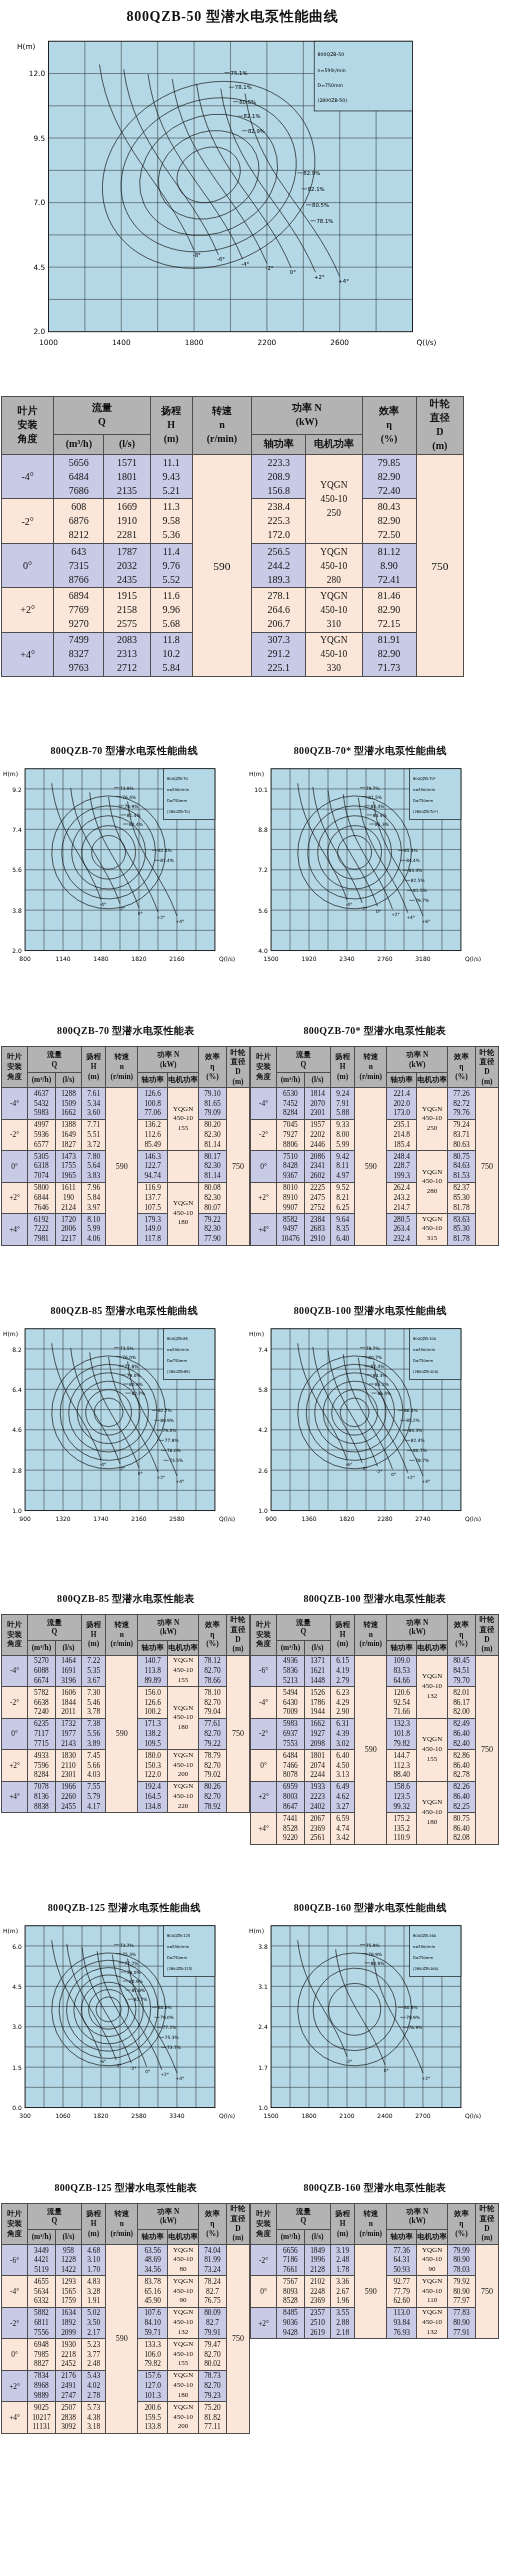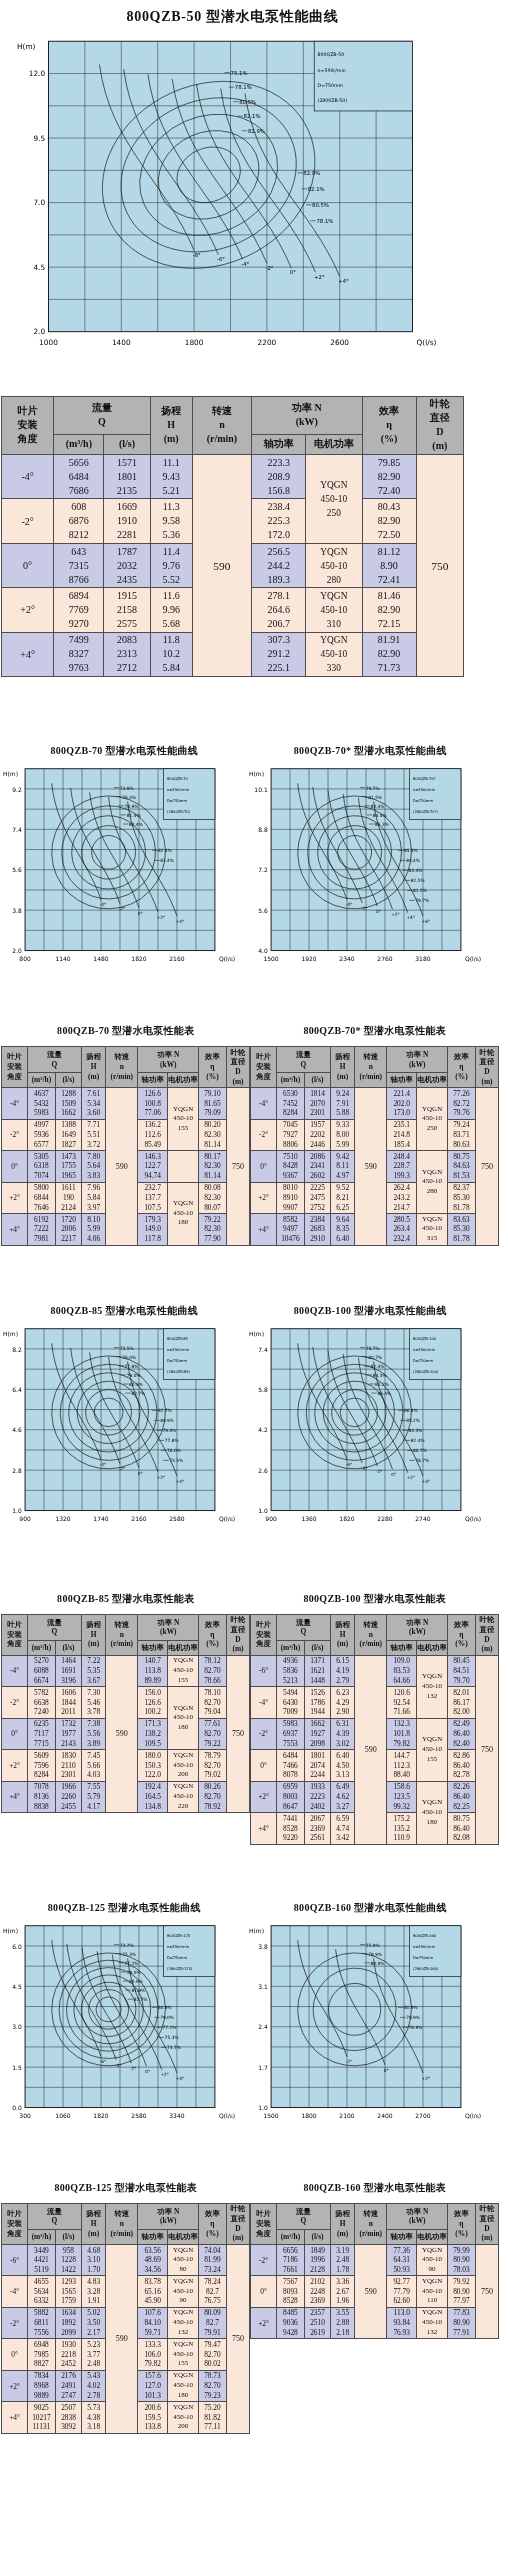--- a/index.html
+++ b/index.html
@@ -684,21 +684,21 @@
                   <div class="ln">1611</div>
                   <div class="ln">190</div>
                   <div class="ln">2124</div>
                 </td>
                 <td class="num">
                   <div class="ln">7.96</div>
                   <div class="ln">5.84</div>
                   <div class="ln">3.97</div>
                 </td>
                 <td class="num">
-                  <div class="ln">232.7</div>
+                  <div class="ln">116.9</div>
                   <div class="ln">137.7</div>
                   <div class="ln">107.5</div>
                 </td>
                 <td class="merged motor-cell" rowspan="2">
                   <div class="ln">YQGN</div>
                   <div class="ln">450-10</div>
                   <div class="ln">180</div>
                 </td>
                 <td class="num">
                   <div class="ln">80.08</div>
@@ -1299,21 +1299,21 @@
                 </td>
                 <td class="num">
                   <div class="ln">77.61</div>
                   <div class="ln">82.70</div>
                   <div class="ln">79.22</div>
                 </td>
               </tr>
               <tr class="peach">
                 <td class="angle">+2°</td>
                 <td class="num">
-                  <div class="ln">5609</div>
+                  <div class="ln">4933</div>
                   <div class="ln">7596</div>
                   <div class="ln">8284</div>
                 </td>
                 <td class="num">
                   <div class="ln">1830</div>
                   <div class="ln">2110</div>
                   <div class="ln">2301</div>
                 </td>
                 <td class="num">
                   <div class="ln">7.45</div>

